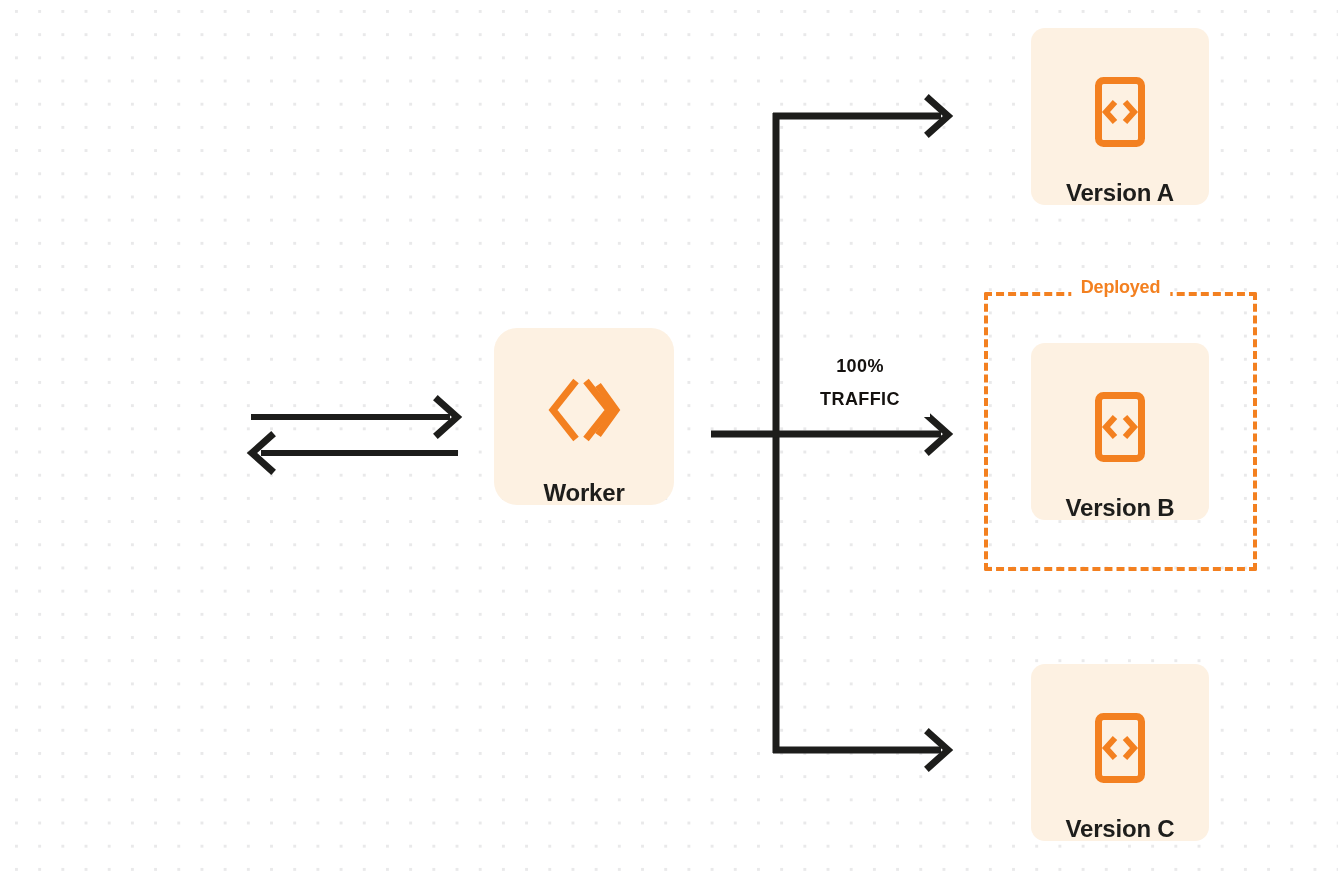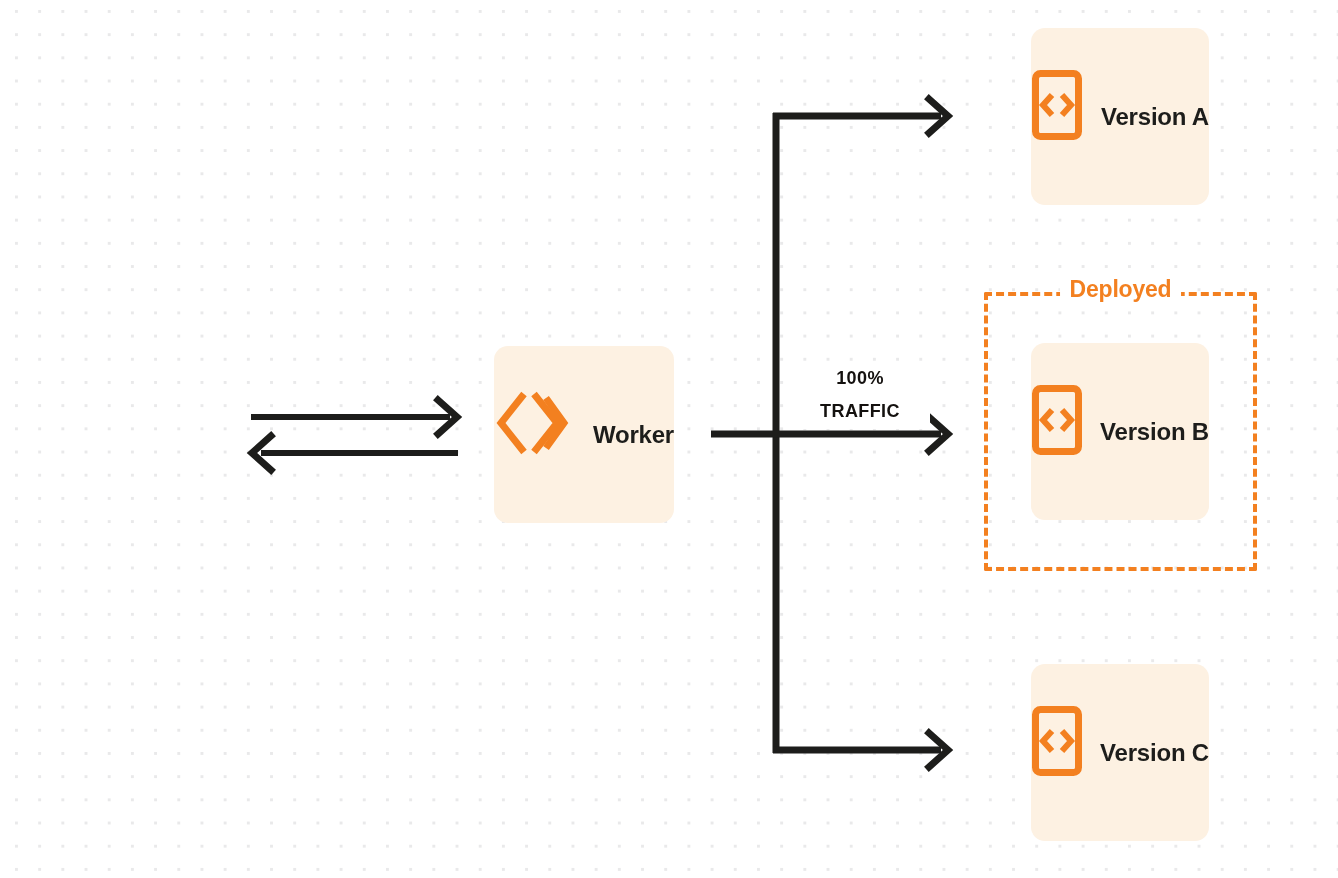--- a/index.html
+++ b/index.html
@@ -33,23 +33,23 @@
     width: 1338px;
     height: 878px;
     pointer-events: none;
   }
 
   
   .node-box {
     position: absolute;
     border-radius: 14px;
     display: flex;
-    flex-direction: row;
+    flex-direction: column;
     align-items: center;
-    justify-content: space-between;
+    justify-content: flex-end;
     gap: 9px;
   }
 
   .node-box.client {
     background-color: #f2f3f4;
   }
 
   .node-box.tinted {
     background-color: #fdf1e2;
   }
@@ -72,23 +72,24 @@
   #client-node {
     left: 31px;
     top: 346px;
     width: 182px;
     height: 177px;
   }
 
   
   #worker-node {
     left: 494px;
-    top: 346px;
+    top: 328px;
     width: 180px;
     height: 177px;
+    border-radius: 23px;
   }
 
   
   #version-a-node {
     left: 1031px;
     top: 28px;
     width: 178px;
     height: 177px;
   }
 
@@ -117,42 +118,41 @@
     border-radius: 2px;
   }
 
   #deployed-label {
     position: absolute;
     top: -18px;
     left: 50%;
     transform: translateX(-50%);
     background-color: #ffffff;
     padding: 0 10px;
-    font-size: 23px;
+    font-size: 18px;
     font-weight: 700;
     color: #f38020;
     letter-spacing: -0.2px;
     line-height: 1;
     white-space: nowrap;
   }
 
   
   #traffic-label {
     position: absolute;
     left: 790px;
     top: 350px;
     width: 140px;
     text-align: center;
     font-size: 18px;
     font-weight: 700;
     color: #14110f;
     letter-spacing: 0.4px;
     line-height: 1.85;
     background-color: #ffffff;
-    margin-top: 12px;
   }
 
   #traffic-label .traffic-line {
     display: block;
     white-space: nowrap;
   }
 </style>
 </head>
 <body>
 

